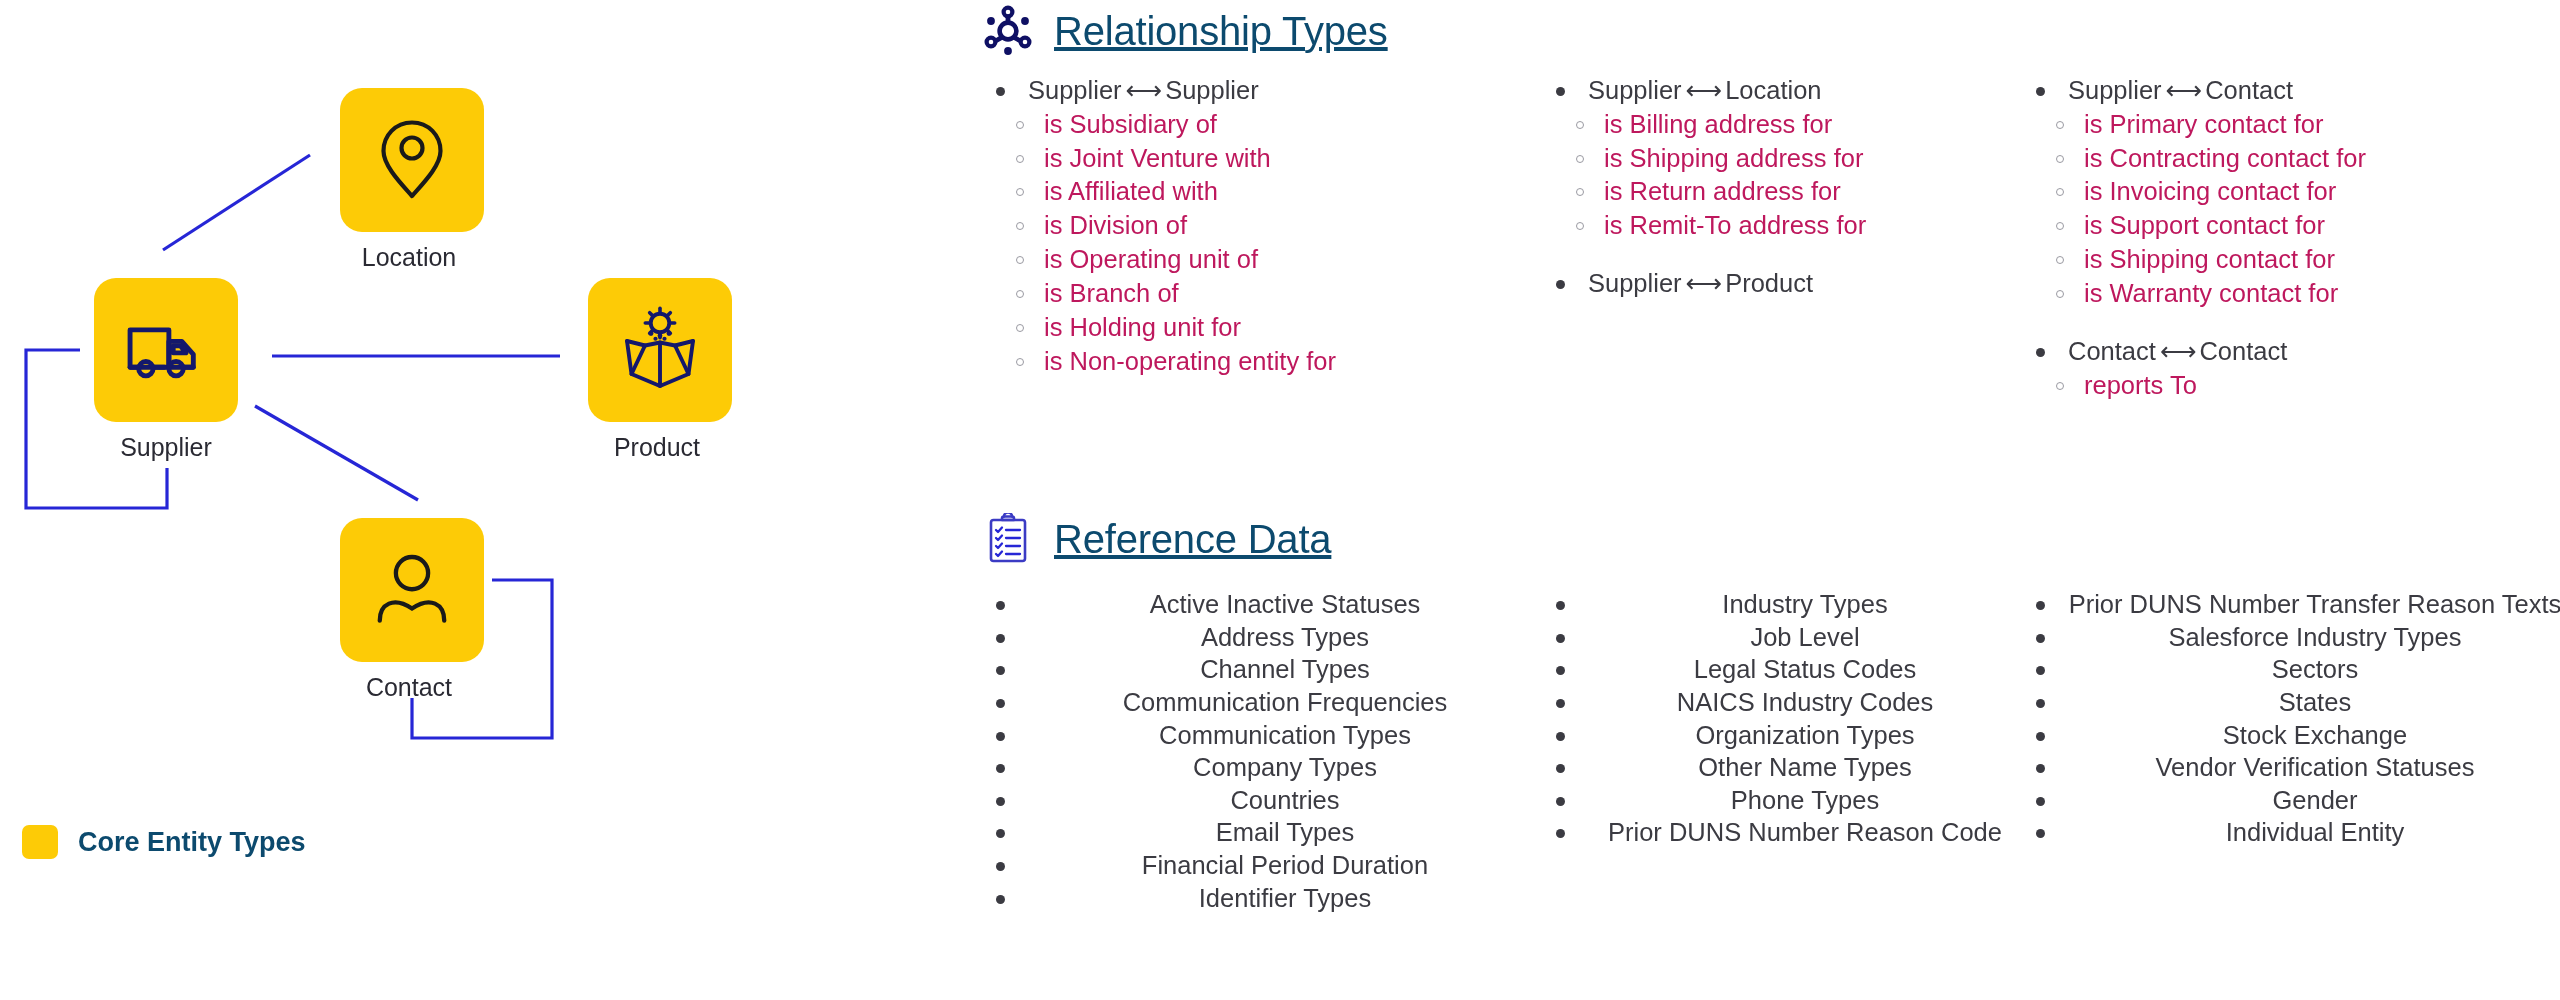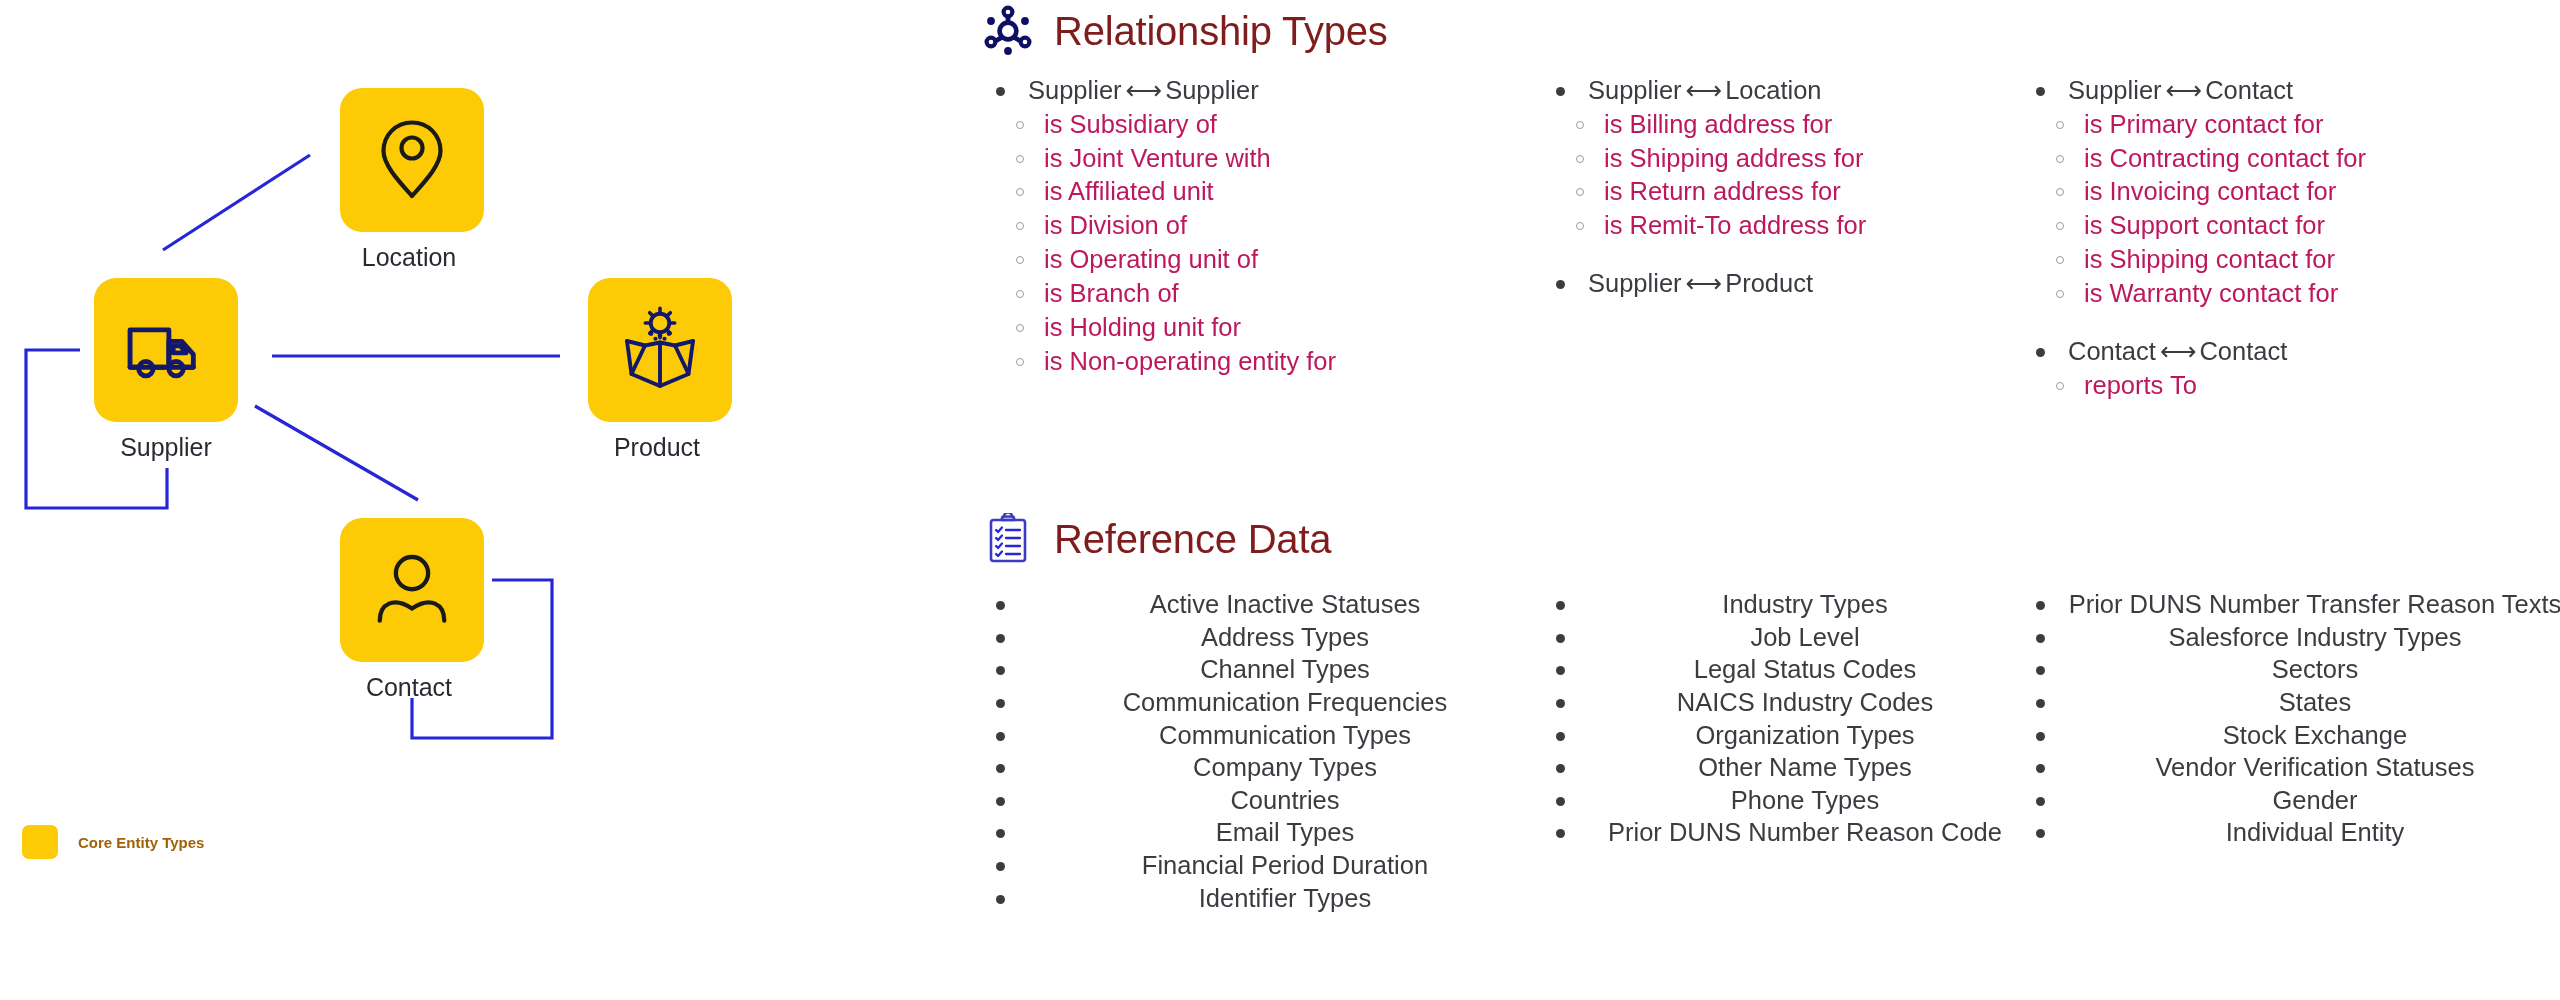--- a/index.html
+++ b/index.html
@@ -75,23 +75,23 @@
     gap: 20px;
     z-index: 4;
   }
   .legend-swatch {
     width: 36px;
     height: 34px;
     background: #FDCB06;
     border-radius: 7px;
   }
   .legend-text {
-    font-size: 15px;
+    font-size: 27px;
     font-weight: bold;
-    color: #a16207;
+    color: #0c4a6e;
     font-family: "Liberation Sans", sans-serif;
   }
 
   
   #content {
     position: absolute;
     left: 960px;
     top: 0;
     width: 1600px;
     height: 1000px;
@@ -102,23 +102,24 @@
 
   .section-head {
     display: flex;
     align-items: center;
     gap: 20px;
     padding-left: 22px;
     height: 62px;
   }
   .section-title {
     font-size: 40px;
-    color: #7f1d1d;
+    color: #0c4a6e;
     font-family: "Liberation Sans", sans-serif;
     letter-spacing: -0.2px;
+    text-decoration: underline;
   }
   .head-icon { width: 52px; height: 52px; flex: none; }
 
   .cols {
     display: flex;
     padding-left: 22px;
     margin-top: 12px;
   }
   .col { flex: none; }
   .rel-col-1 { width: 560px; }
@@ -325,21 +326,21 @@
         <div class="col rel-col-1">
           <div class="grp">
             <ul class="lvl1">
               <li class="pair">
                 <span>Supplier</span><span class="arrow">⟷</span><span>Supplier</span>
               </li>
             </ul>
             <ul class="lvl2">
               <li>is Subsidiary of</li>
               <li>is Joint Venture with</li>
-              <li>is Affiliated unit</li>
+              <li>is Affiliated with</li>
               <li>is Division of</li>
               <li>is Operating unit of</li>
               <li>is Branch of</li>
               <li>is Holding unit for</li>
               <li>is Non-operating entity for</li>
             </ul>
           </div>
         </div>
 
         <div class="col rel-col-2">

